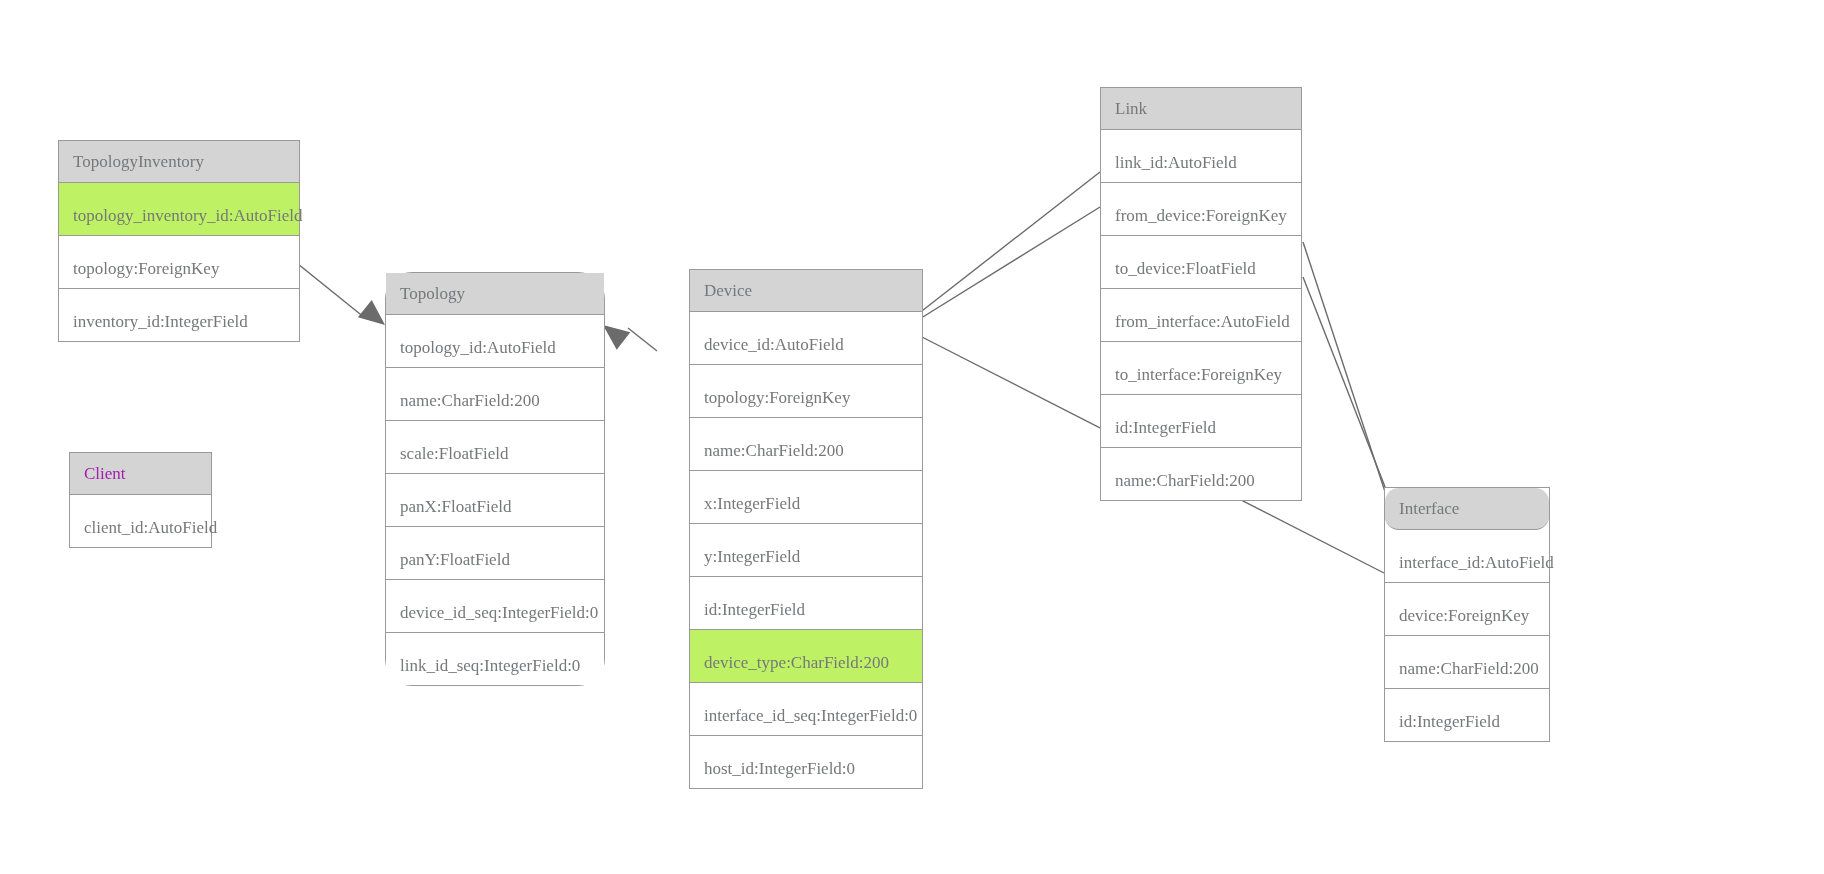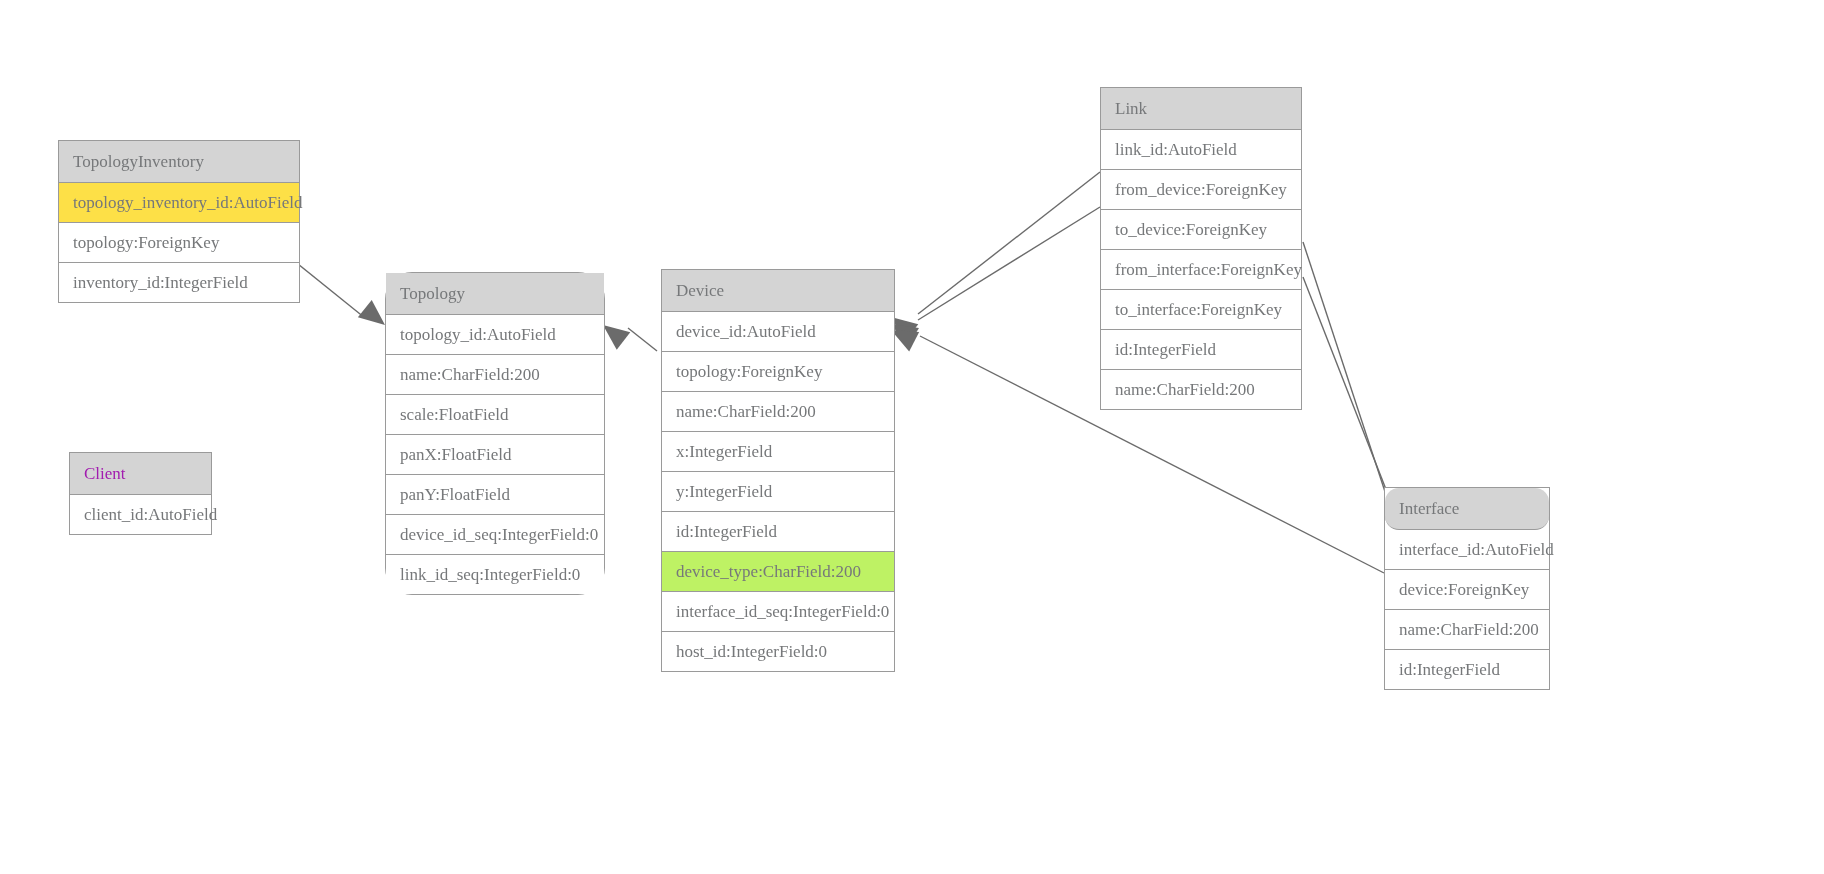--- a/index.html
+++ b/index.html
@@ -45,21 +45,21 @@
     padding: 12px 14px 12px 14px;
     white-space: nowrap;
     box-sizing: border-box;
   }
   .entity-row {
     background: #ffffff;
     border-bottom: 1px solid #9a9a9a;
     color: #76787a;
     font-size: 17px;
     line-height: 1;
-    padding: 11px 14px 11px 14px;
+    padding: 24px 14px 11px 14px;
     white-space: nowrap;
     box-sizing: border-box;
   }
   .entity-row:last-child {
     border-bottom: none;
   }
 </style>
 </head>
 <body>
 
@@ -92,56 +92,56 @@
       </g>
       <g>
         <path d="M1303,277 L1396,515" stroke="#6b6b6b" stroke-width="1.4" fill="none"></path>
         <polygon points="0,0 -26,-11 -26,11" fill="#6b6b6b" transform="translate(1400,534) rotate(112)"></polygon>
       </g>
     </svg>
 
   <div id="entity-layer">
       <div class="entity" style="left: 20px; top: 140px; width: 242px; border-color: rgb(154, 154, 154); margin-left: 38px;">
         <div class="entity-header" style="background: rgb(212, 212, 212); color: rgb(118, 120, 122); border-bottom-color: rgb(154, 154, 154);">TopologyInventory</div>
-        <div class="entity-row" style="background: #fde047; color: rgb(118, 120, 122); border-bottom: 1px solid rgb(154, 154, 154);">topology_inventory_id:AutoField</div>
+        <div class="entity-row" style="background: #bef264; color: rgb(118, 120, 122); border-bottom: 1px solid rgb(154, 154, 154);">topology_inventory_id:AutoField</div>
         <div class="entity-row" style="background: rgb(255, 255, 255); color: rgb(118, 120, 122); border-bottom: 1px solid rgb(154, 154, 154);">topology:ForeignKey</div>
         <div class="entity-row" style="background: rgb(255, 255, 255); color: rgb(118, 120, 122); border-bottom: none;">inventory_id:IntegerField</div>
       </div>
       <div class="entity" style="left: 69px; top: 452px; width: 143px; border-color: rgb(154, 154, 154);">
         <div class="entity-header" style="background: rgb(212, 212, 212); color: #a21caf; border-bottom-color: rgb(154, 154, 154);">Client</div>
         <div class="entity-row" style="background: rgb(255, 255, 255); color: rgb(118, 120, 122); border-bottom: none;">client_id:AutoField</div>
       </div>
       <div class="entity" style="left: 385px; top: 272px; width: 220px; border-color: rgb(154, 154, 154); border-radius: 27px;">
         <div class="entity-header" style="background: rgb(212, 212, 212); color: rgb(118, 120, 122); border-bottom-color: rgb(154, 154, 154);">Topology</div>
         <div class="entity-row" style="background: rgb(255, 255, 255); color: rgb(118, 120, 122); border-bottom: 1px solid rgb(154, 154, 154);">topology_id:AutoField</div>
         <div class="entity-row" style="background: rgb(255, 255, 255); color: rgb(118, 120, 122); border-bottom: 1px solid rgb(154, 154, 154);">name:CharField:200</div>
         <div class="entity-row" style="background: rgb(255, 255, 255); color: rgb(118, 120, 122); border-bottom: 1px solid rgb(154, 154, 154);">scale:FloatField</div>
         <div class="entity-row" style="background: rgb(255, 255, 255); color: rgb(118, 120, 122); border-bottom: 1px solid rgb(154, 154, 154);">panX:FloatField</div>
         <div class="entity-row" style="background: rgb(255, 255, 255); color: rgb(118, 120, 122); border-bottom: 1px solid rgb(154, 154, 154);">panY:FloatField</div>
         <div class="entity-row" style="background: rgb(255, 255, 255); color: rgb(118, 120, 122); border-bottom: 1px solid rgb(154, 154, 154);">device_id_seq:IntegerField:0</div>
         <div class="entity-row" style="background: rgb(255, 255, 255); color: rgb(118, 120, 122); border-bottom: none;">link_id_seq:IntegerField:0</div>
       </div>
-      <div class="entity" style="left: 661px; top: 269px; width: 234px; border-color: rgb(154, 154, 154);">
+      <div class="entity" style="left: 689px; top: 269px; width: 234px; border-color: rgb(154, 154, 154);">
         <div class="entity-header" style="background: rgb(212, 212, 212); color: rgb(118, 120, 122); border-bottom-color: rgb(154, 154, 154);">Device</div>
         <div class="entity-row" style="background: rgb(255, 255, 255); color: rgb(118, 120, 122); border-bottom: 1px solid rgb(154, 154, 154);">device_id:AutoField</div>
         <div class="entity-row" style="background: rgb(255, 255, 255); color: rgb(118, 120, 122); border-bottom: 1px solid rgb(154, 154, 154);">topology:ForeignKey</div>
         <div class="entity-row" style="background: rgb(255, 255, 255); color: rgb(118, 120, 122); border-bottom: 1px solid rgb(154, 154, 154);">name:CharField:200</div>
         <div class="entity-row" style="background: rgb(255, 255, 255); color: rgb(118, 120, 122); border-bottom: 1px solid rgb(154, 154, 154);">x:IntegerField</div>
         <div class="entity-row" style="background: rgb(255, 255, 255); color: rgb(118, 120, 122); border-bottom: 1px solid rgb(154, 154, 154);">y:IntegerField</div>
         <div class="entity-row" style="background: rgb(255, 255, 255); color: rgb(118, 120, 122); border-bottom: 1px solid rgb(154, 154, 154);">id:IntegerField</div>
         <div class="entity-row" style="background: #bef264; color: rgb(118, 120, 122); border-bottom: 1px solid rgb(154, 154, 154);">device_type:CharField:200</div>
         <div class="entity-row" style="background: rgb(255, 255, 255); color: rgb(118, 120, 122); border-bottom: 1px solid rgb(154, 154, 154);">interface_id_seq:IntegerField:0</div>
         <div class="entity-row" style="background: rgb(255, 255, 255); color: rgb(118, 120, 122); border-bottom: none;">host_id:IntegerField:0</div>
       </div>
       <div class="entity" style="left: 1100px; top: 87px; width: 202px; border-color: rgb(154, 154, 154);">
         <div class="entity-header" style="background: rgb(212, 212, 212); color: rgb(118, 120, 122); border-bottom-color: rgb(154, 154, 154);">Link</div>
         <div class="entity-row" style="background: rgb(255, 255, 255); color: rgb(118, 120, 122); border-bottom: 1px solid rgb(154, 154, 154);">link_id:AutoField</div>
         <div class="entity-row" style="background: rgb(255, 255, 255); color: rgb(118, 120, 122); border-bottom: 1px solid rgb(154, 154, 154);">from_device:ForeignKey</div>
-        <div class="entity-row" style="background: rgb(255, 255, 255); color: rgb(118, 120, 122); border-bottom: 1px solid rgb(154, 154, 154);">to_device:ForeignKey</div>
-        <div class="entity-row" style="background: rgb(255, 255, 255); color: rgb(118, 120, 122); border-bottom: 1px solid rgb(154, 154, 154);">from_interface:ForeignKey</div>
+        <div class="entity-row" style="background: rgb(255, 255, 255); color: rgb(118, 120, 122); border-bottom: 1px solid rgb(154, 154, 154);">to_device:FloatField</div>
+        <div class="entity-row" style="background: rgb(255, 255, 255); color: rgb(118, 120, 122); border-bottom: 1px solid rgb(154, 154, 154);">from_interface:AutoField</div>
         <div class="entity-row" style="background: rgb(255, 255, 255); color: rgb(118, 120, 122); border-bottom: 1px solid rgb(154, 154, 154);">to_interface:ForeignKey</div>
         <div class="entity-row" style="background: rgb(255, 255, 255); color: rgb(118, 120, 122); border-bottom: 1px solid rgb(154, 154, 154);">id:IntegerField</div>
         <div class="entity-row" style="background: rgb(255, 255, 255); color: rgb(118, 120, 122); border-bottom: none;">name:CharField:200</div>
       </div>
       <div class="entity" style="left: 1384px; top: 487px; width: 166px; border-color: rgb(154, 154, 154);">
         <div class="entity-header" style="background: rgb(212, 212, 212); color: rgb(118, 120, 122); border-bottom-color: rgb(154, 154, 154); border-radius: 14px;">Interface</div>
         <div class="entity-row" style="background: rgb(255, 255, 255); color: rgb(118, 120, 122); border-bottom: 1px solid rgb(154, 154, 154);">interface_id:AutoField</div>
         <div class="entity-row" style="background: rgb(255, 255, 255); color: rgb(118, 120, 122); border-bottom: 1px solid rgb(154, 154, 154);">device:ForeignKey</div>
         <div class="entity-row" style="background: rgb(255, 255, 255); color: rgb(118, 120, 122); border-bottom: 1px solid rgb(154, 154, 154);">name:CharField:200</div>
         <div class="entity-row" style="background: rgb(255, 255, 255); color: rgb(118, 120, 122); border-bottom: none;">id:IntegerField</div>

